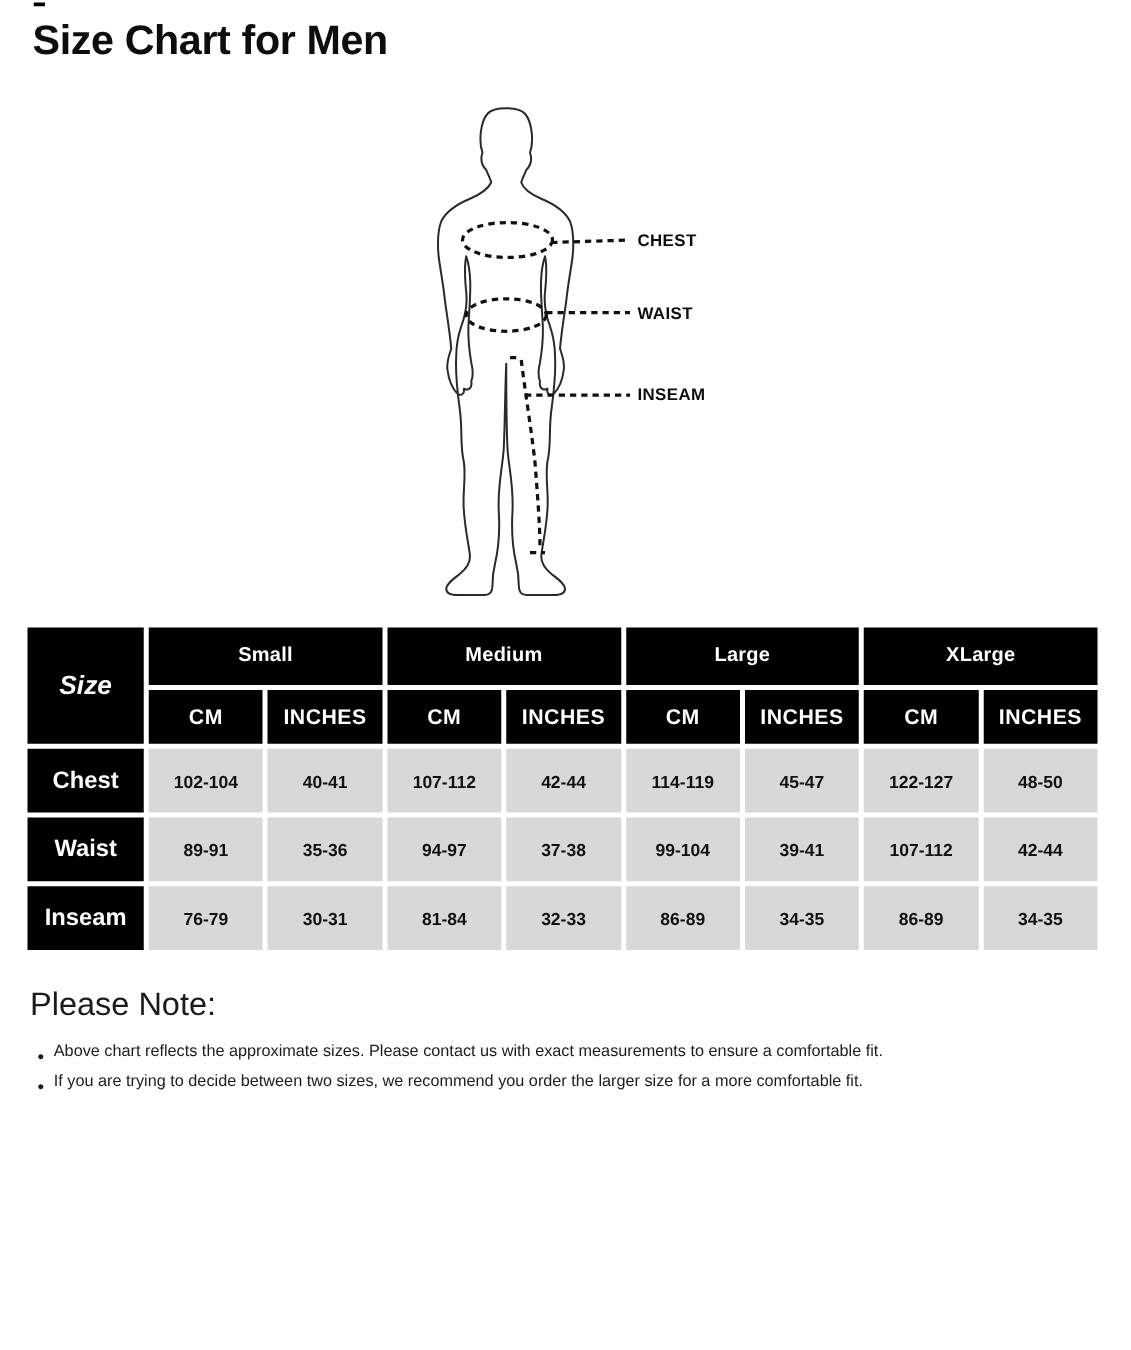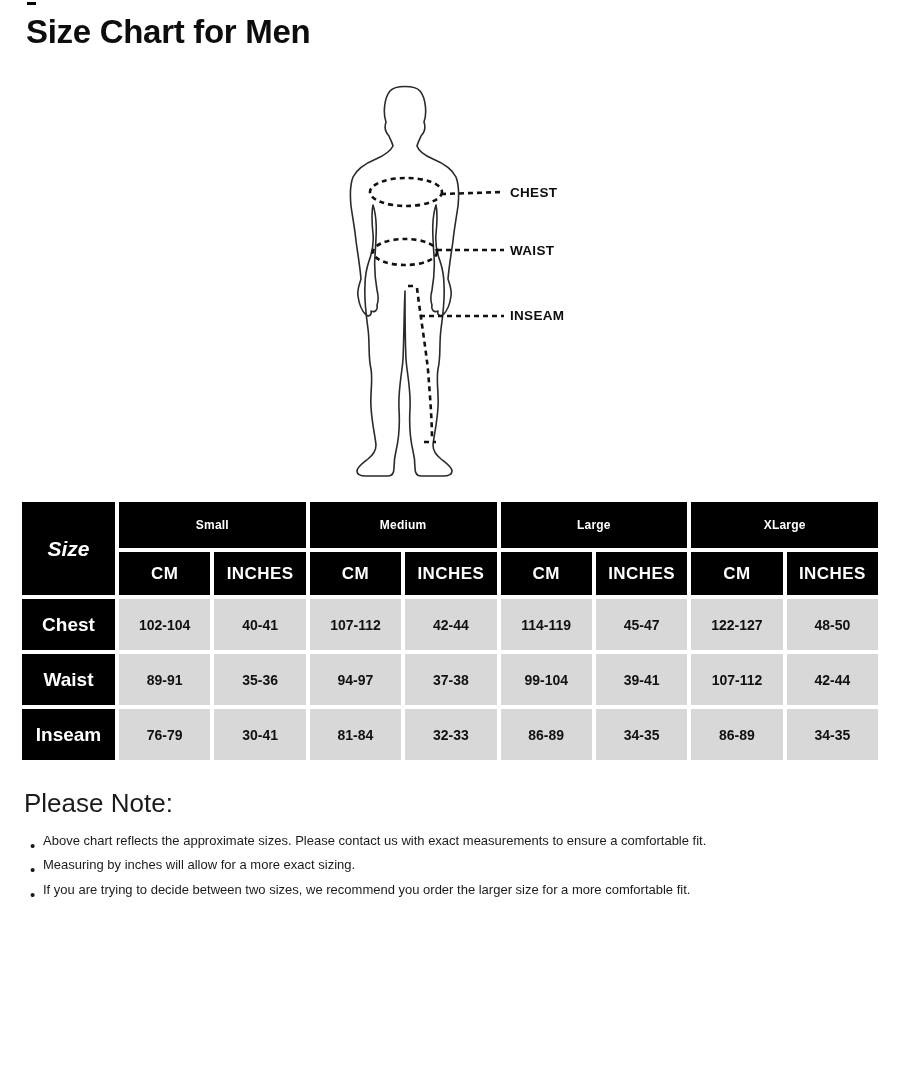--- a/index.html
+++ b/index.html
@@ -59,21 +59,21 @@
   table.size-chart th, table.size-chart td {
     text-align: center;
     vertical-align: middle;
   }
   table.size-chart thead th {
     background: var(--header_bg);
     color: var(--header_text);
     font-weight: 700;
   }
   th.corner { font-size: 21px; font-style: italic; }
-  th.group  { font-size: 12px; height: 46px; letter-spacing: 0.2px; }
+  th.group  { font-size: 16px; height: 46px; letter-spacing: 0.2px; }
   th.unit   { font-size: 17px; height: 43px; letter-spacing: 0.4px; }
   tbody th.rowhead {
     background: var(--header_bg);
     color: var(--header_text);
     font-size: 19px;
     font-weight: 700;
   }
   tbody td.val {
     background: var(--cell_bg);
     color: var(--cell_text);
@@ -247,31 +247,30 @@
       <td class="val">94-97</td>
       <td class="val">37-38</td>
       <td class="val">99-104</td>
       <td class="val">39-41</td>
       <td class="val">107-112</td>
       <td class="val">42-44</td>
     </tr>
     <tr>
       <th class="rowhead">Inseam</th>
       <td class="val">76-79</td>
-      <td class="val">30-41</td>
+      <td class="val">30-31</td>
       <td class="val">81-84</td>
       <td class="val">32-33</td>
       <td class="val">86-89</td>
       <td class="val">34-35</td>
       <td class="val">86-89</td>
       <td class="val">34-35</td>
     </tr>
   </tbody>
 </table>
 
 <div class="notes">
   <div class="notes-heading">Please Note:</div>
   <ul class="note-list">
     <li>Above chart reflects the approximate sizes. Please contact us with exact measurements to ensure a comfortable fit.</li>
-    <li>Measuring by inches will allow for a more exact sizing.</li>
     <li>If you are trying to decide between two sizes, we recommend you order the larger size for a more comfortable fit.</li>
   </ul>
 </div>
 
 </body></html>

